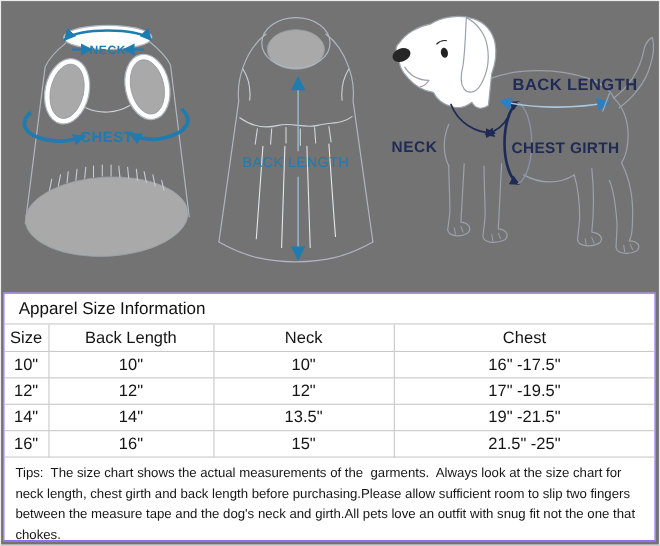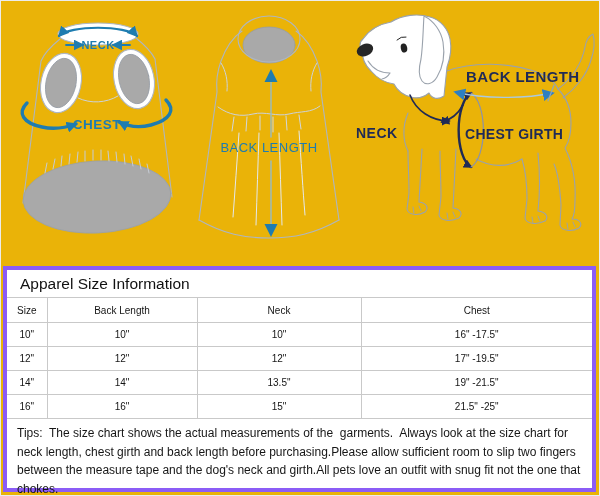--- a/index.html
+++ b/index.html
@@ -1,26 +1,26 @@
 <!DOCTYPE html>
 <html><head>
 <meta charset="utf-8">
 <style>
   html,body{margin:0;padding:0;background:#fff;}
   body{font-family:"Liberation Sans","DejaVu Sans",sans-serif;color:#1c1c1c;}
-  .stage{position:relative;width:600px;height:496px;background:#eab308;border:1px solid #ececec;box-sizing:border-box;overflow:hidden;}
+  .stage{position:relative;width:600px;height:496px;background:#737373;border:1px solid #ececec;box-sizing:border-box;overflow:hidden;}
   .illustrations{position:absolute;left:0;top:0;width:600px;height:264px;}
   .illustrations svg{display:block;}
   
-  .info-box{position:absolute;left:2px;right:3px;top:265px;bottom:3px;border:4px solid #8b5cf6;box-sizing:border-box;background:#fff;}
+  .info-box{position:absolute;left:2px;right:3px;top:265px;bottom:3px;border:1px solid #8b5cf6;box-sizing:border-box;background:#fff;}
   .info-title{height:27px;line-height:27px;padding-left:13px;font-size:15.5px;color:#111;border-bottom:1px solid #c9c9c9;}
   table.size-table{width:100%;border-collapse:collapse;table-layout:fixed;}
   table.size-table th, table.size-table td{
     border:1px solid #c9c9c9;font-weight:400;text-align:center;
-    font-size:10px;color:#141414;padding:0;
+    font-size:15px;color:#141414;padding:0;
   }
   table.size-table th{height:24px;}
   table.size-table td{height:23px;}
   table.size-table tr > *:first-child{border-left:none;}
   table.size-table tr > *:last-child{border-right:none;}
   table.size-table thead tr > *{border-top:none;}
   .col-size{width:40px;} .col-back{width:150px;} .col-neck{width:164px;}
   .tips{margin:0;padding:5px 10px 0 10px;font-size:12px;line-height:18.5px;color:#161616;white-space:pre-wrap;}
   text{font-family:"Liberation Sans","DejaVu Sans",sans-serif;}
 </style>

